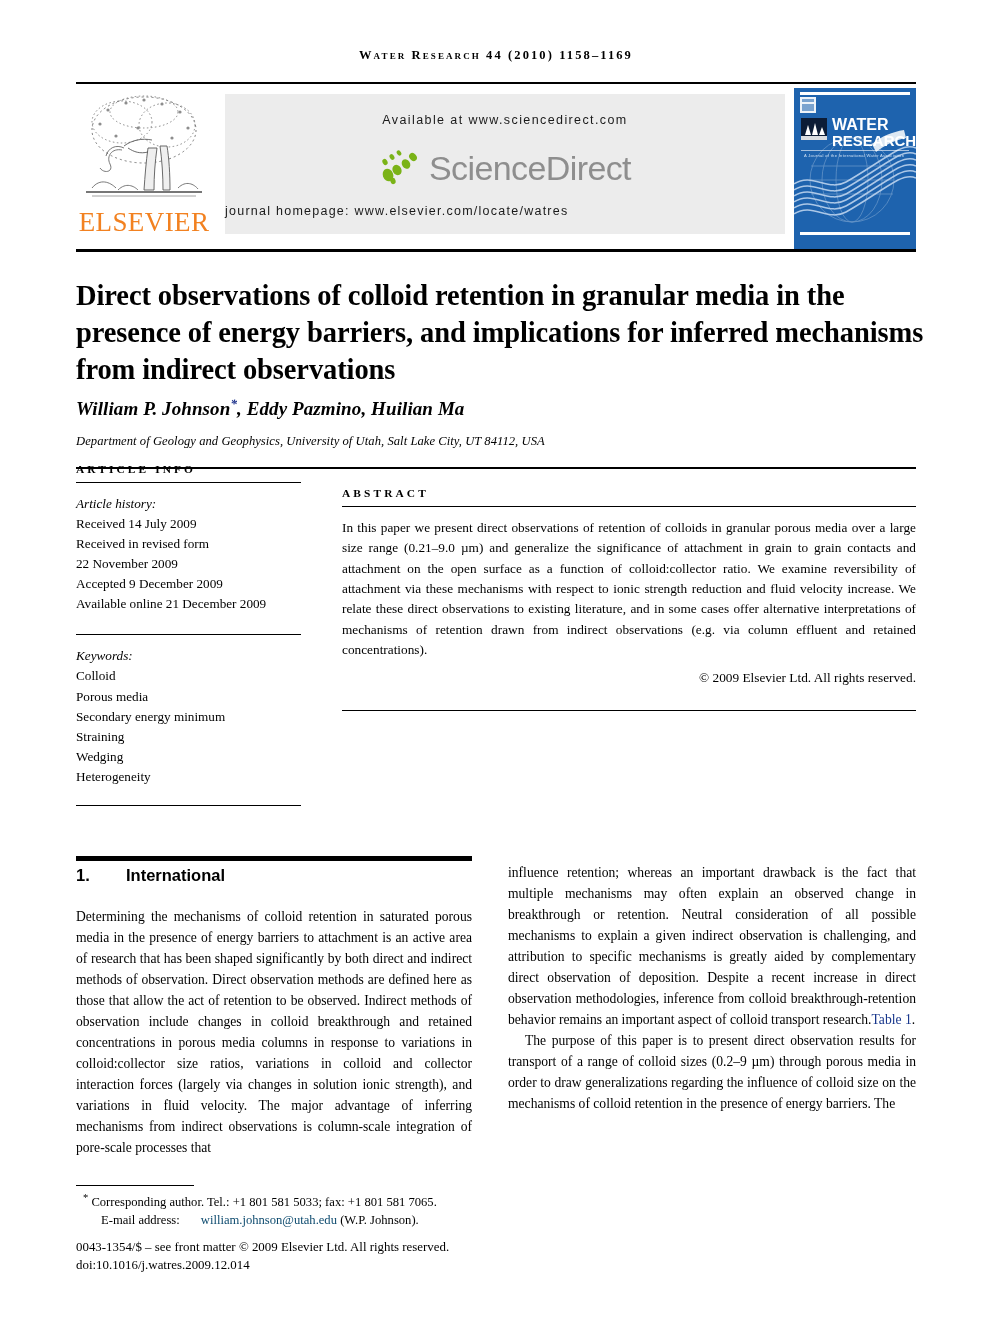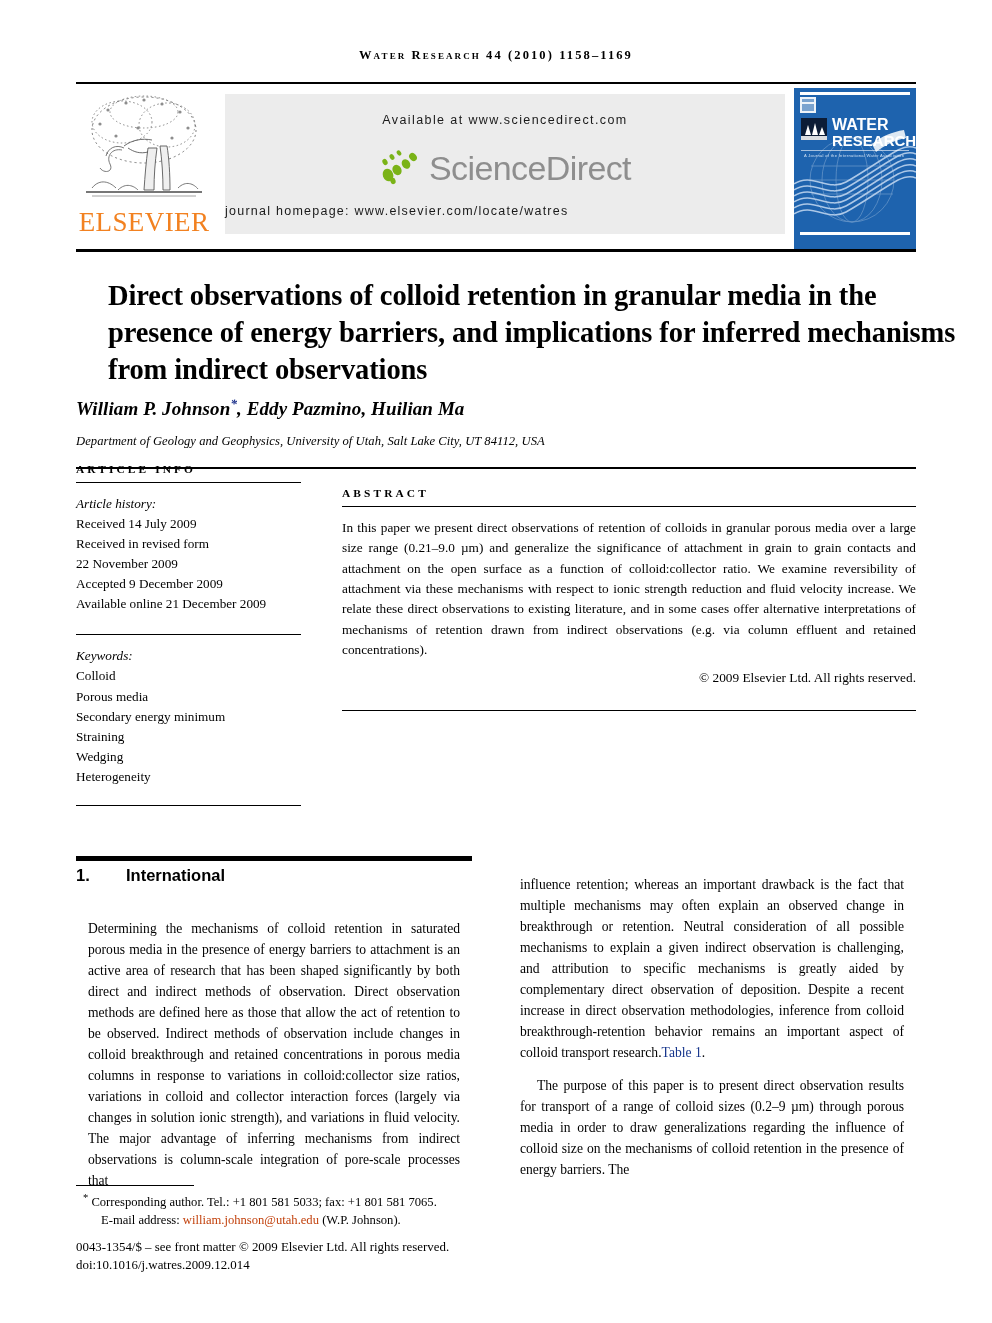--- a/index.html
+++ b/index.html
@@ -155,21 +155,20 @@
   .title {
     position: absolute;
     left: 76px;
     top: 258px;
     width: 848px;
     font-family: "Liberation Serif", serif;
     font-size: 28.5px;
     font-weight: bold;
     line-height: 1.30;
     letter-spacing: -0.1px;
-    margin-left: 32px;
   }
 
   .authors {
     position: absolute;
     left: 76px;
     top: 396px;
     width: 840px;
     font-family: "Liberation Serif", serif;
     font-style: italic;
     font-weight: bold;
@@ -287,21 +286,21 @@
     top: 906px;
     width: 396px;
   }
   .body-col-r {
     position: absolute;
     left: 508px;
     top: 862px;
     width: 408px;
   }
   .body-col-l p, .body-col-r p {
-    margin: 12px;
+    margin: 0;
     font-family: "Liberation Serif", serif;
     font-size: 13.6px;
     line-height: 1.545;
     text-align: justify;
   }
   .body-col-r p + p { text-indent: 17px; }
   a.ref-link {
     color: #17368c;
     text-decoration: none;
   }
@@ -319,21 +318,21 @@
     position: absolute;
     left: 76px;
     top: 1190px;
     width: 430px;
     font-family: "Liberation Serif", serif;
     font-size: 12.6px;
     line-height: 1.45;
   }
   .footnote .fn-line { padding-left: 12px; text-indent: -5px; }
   .footnote .fn-line2 { padding-left: 25px; }
-  .footnote a { color: #c2410c; text-decoration: none; }
+  .footnote a { color: #0c4a6e; text-decoration: none; margin-left: 18px; }
   .imprint {
     position: absolute;
     left: 76px;
     top: 1238px;
     width: 470px;
     font-family: "Liberation Serif", serif;
     font-size: 12.9px;
     line-height: 1.42;
   }
 </style>

